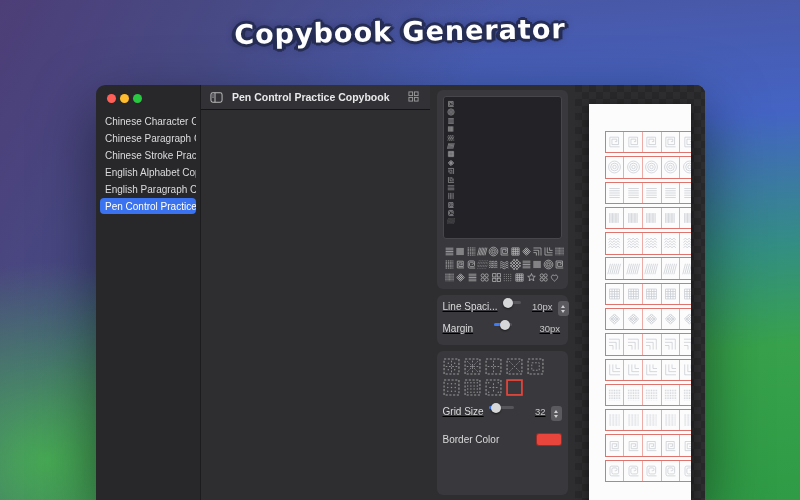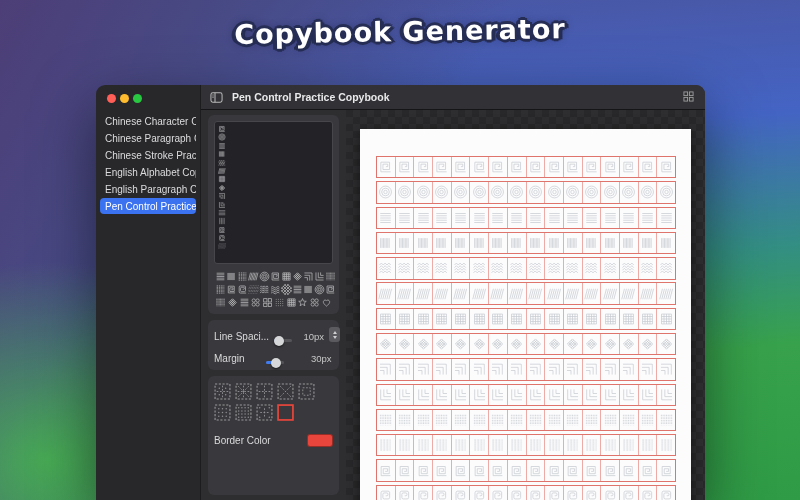--- a/index.html
+++ b/index.html
@@ -27,36 +27,36 @@
     box-shadow:0 22px 60px rgba(0,0,0,.5);
   }
   
   .sidebar{width:104px;flex-shrink:0;background:#28282b;border-right:1px solid #1c1c1e;display:flex;flex-direction:column;}
   .traffic{display:flex;gap:4px;padding:9px 0 5px 11px;}
   .light{width:9px;height:9px;border-radius:50%;}
   .nav{margin-top:5px;padding:0 4px;display:flex;flex-direction:column;gap:1px;}
   .nav-item{font-size:10px;color:#dcdcde;padding:2.5px 5px;border-radius:4px;white-space:nowrap;overflow:hidden;}
   .nav-item.sel{background:#3a72ef;color:#fff;}
   
-  .main{flex:1;display:flex;flex-direction:column;min-width:0;background:#2e2e31;}
+  .main{flex:1;display:flex;flex-direction:row;min-width:0;background:#2e2e31;}
   .titlebar{height:24px;flex-shrink:0;background:#323236;border-bottom:1px solid #151517;display:flex;align-items:center;padding:0 9px;gap:9px;}
   .tb-title{font-size:10.5px;font-weight:700;color:#e9e9eb;flex-shrink:0;}
   .tb-spacer{flex:1;}
   .body{flex:1;display:flex;min-height:0;}
   
   .controls{width:145px;flex-shrink:0;padding:5px 7px;display:flex;flex-direction:column;gap:6px;background:#2e2e31;box-sizing:border-box;}
   .card{background:#39393d;border-radius:6px;padding:6px;flex-shrink:0;}
   .card.grow{flex:1;}
   .seqbox{background:#232327;border:1px solid #47474b;border-radius:3px;height:138px;padding:3px 0 0 3px;display:flex;flex-direction:column;overflow:hidden;}
   .seq-glyph{height:8.4px;line-height:0;}
   .palette{margin-top:7px;display:flex;flex-direction:column;gap:2px;padding:0 1px;}
   .pal-row{display:flex;justify-content:space-between;}
   .pal-glyph{width:11px;height:11px;line-height:0;}
   
-  .slider-row{display:flex;align-items:flex-end;height:16px;gap:5px;}
+  .slider-row{display:flex;align-items:flex-start;height:16px;gap:5px;text-decoration:underline;}
   .slider-row + .slider-row{margin-top:6px;gap:21px;}
   .sl-label{font-size:10px;color:#dadadc;flex-shrink:0;white-space:nowrap;}
   .sl-track{flex:1;height:3px;border-radius:2px;background:#56565a;position:relative;min-width:18px;}
   .sl-fill{position:absolute;left:0;top:0;bottom:0;background:#3f7cf6;border-radius:2px;}
   .sl-thumb{position:absolute;top:50%;width:10px;height:10px;border-radius:50%;background:#d6d7d9;transform:translate(-50%,-50%);box-shadow:0 1px 2px rgba(0,0,0,.55);}
   .sl-value{font-size:9.5px;color:#c6c6c8;width:27px;text-align:right;flex-shrink:0;}
   .stepper{width:11px;height:15px;background:#5a5a5f;border-radius:3px;display:flex;flex-direction:column;align-items:center;justify-content:center;gap:2px;flex-shrink:0;}
   .step-up{width:0;height:0;border-left:2.5px solid transparent;border-right:2.5px solid transparent;border-bottom:3.5px solid #cfcfd1;}
   .step-down{width:0;height:0;border-left:2.5px solid transparent;border-right:2.5px solid transparent;border-top:3.5px solid #cfcfd1;}
   
@@ -567,20 +567,34 @@
                     <line x1="4" y1="8" x2="12" y2="8" stroke-dasharray="1.6 1.5"></line>
                     <circle cx="3.5" cy="3.5" r="0.7" fill="#8f8f92" stroke="none"></circle>
                     <circle cx="12.5" cy="3.5" r="0.7" fill="#8f8f92" stroke="none"></circle>
                     <circle cx="3.5" cy="12.5" r="0.7" fill="#8f8f92" stroke="none"></circle>
                     <circle cx="12.5" cy="12.5" r="0.7" fill="#8f8f92" stroke="none"></circle>
                   </svg></span>
                 <span class="gicon"><svg width="17" height="17" viewBox="0 0 16 16" fill="none" stroke="#8f8f92" stroke-width="0.9">
                     <rect x="1" y="1" width="14" height="14" stroke="#e8453c" stroke-width="1.6"></rect>
                   </svg></span>
               </div>
+            <div class="grid-slider-slot" id="grid-slider-slot">
+                <div class="slider-row">
+                  <span class="sl-label">Grid Size</span>
+                  <div class="sl-track">
+                    <div class="sl-fill" style="width: 30%; background: rgb(63, 124, 246);"></div>
+                    <div class="sl-thumb" style="left: 30%;"></div>
+                  </div>
+                  <span class="sl-value">32</span>
+                  <div class="stepper">
+                    <span class="step-up"></span>
+                    <span class="step-down"></span>
+                  </div>
+                </div>
+              </div>
             <div class="colorrows" id="color-rows">
                 <div class="colorrow">
                   <span class="cr-label">Border Color</span>
                   <span class="swatch" style="background: rgb(232, 69, 60);"></span>
                 </div>
               </div>
           </div>
         </div>
 
         <div class="preview">

